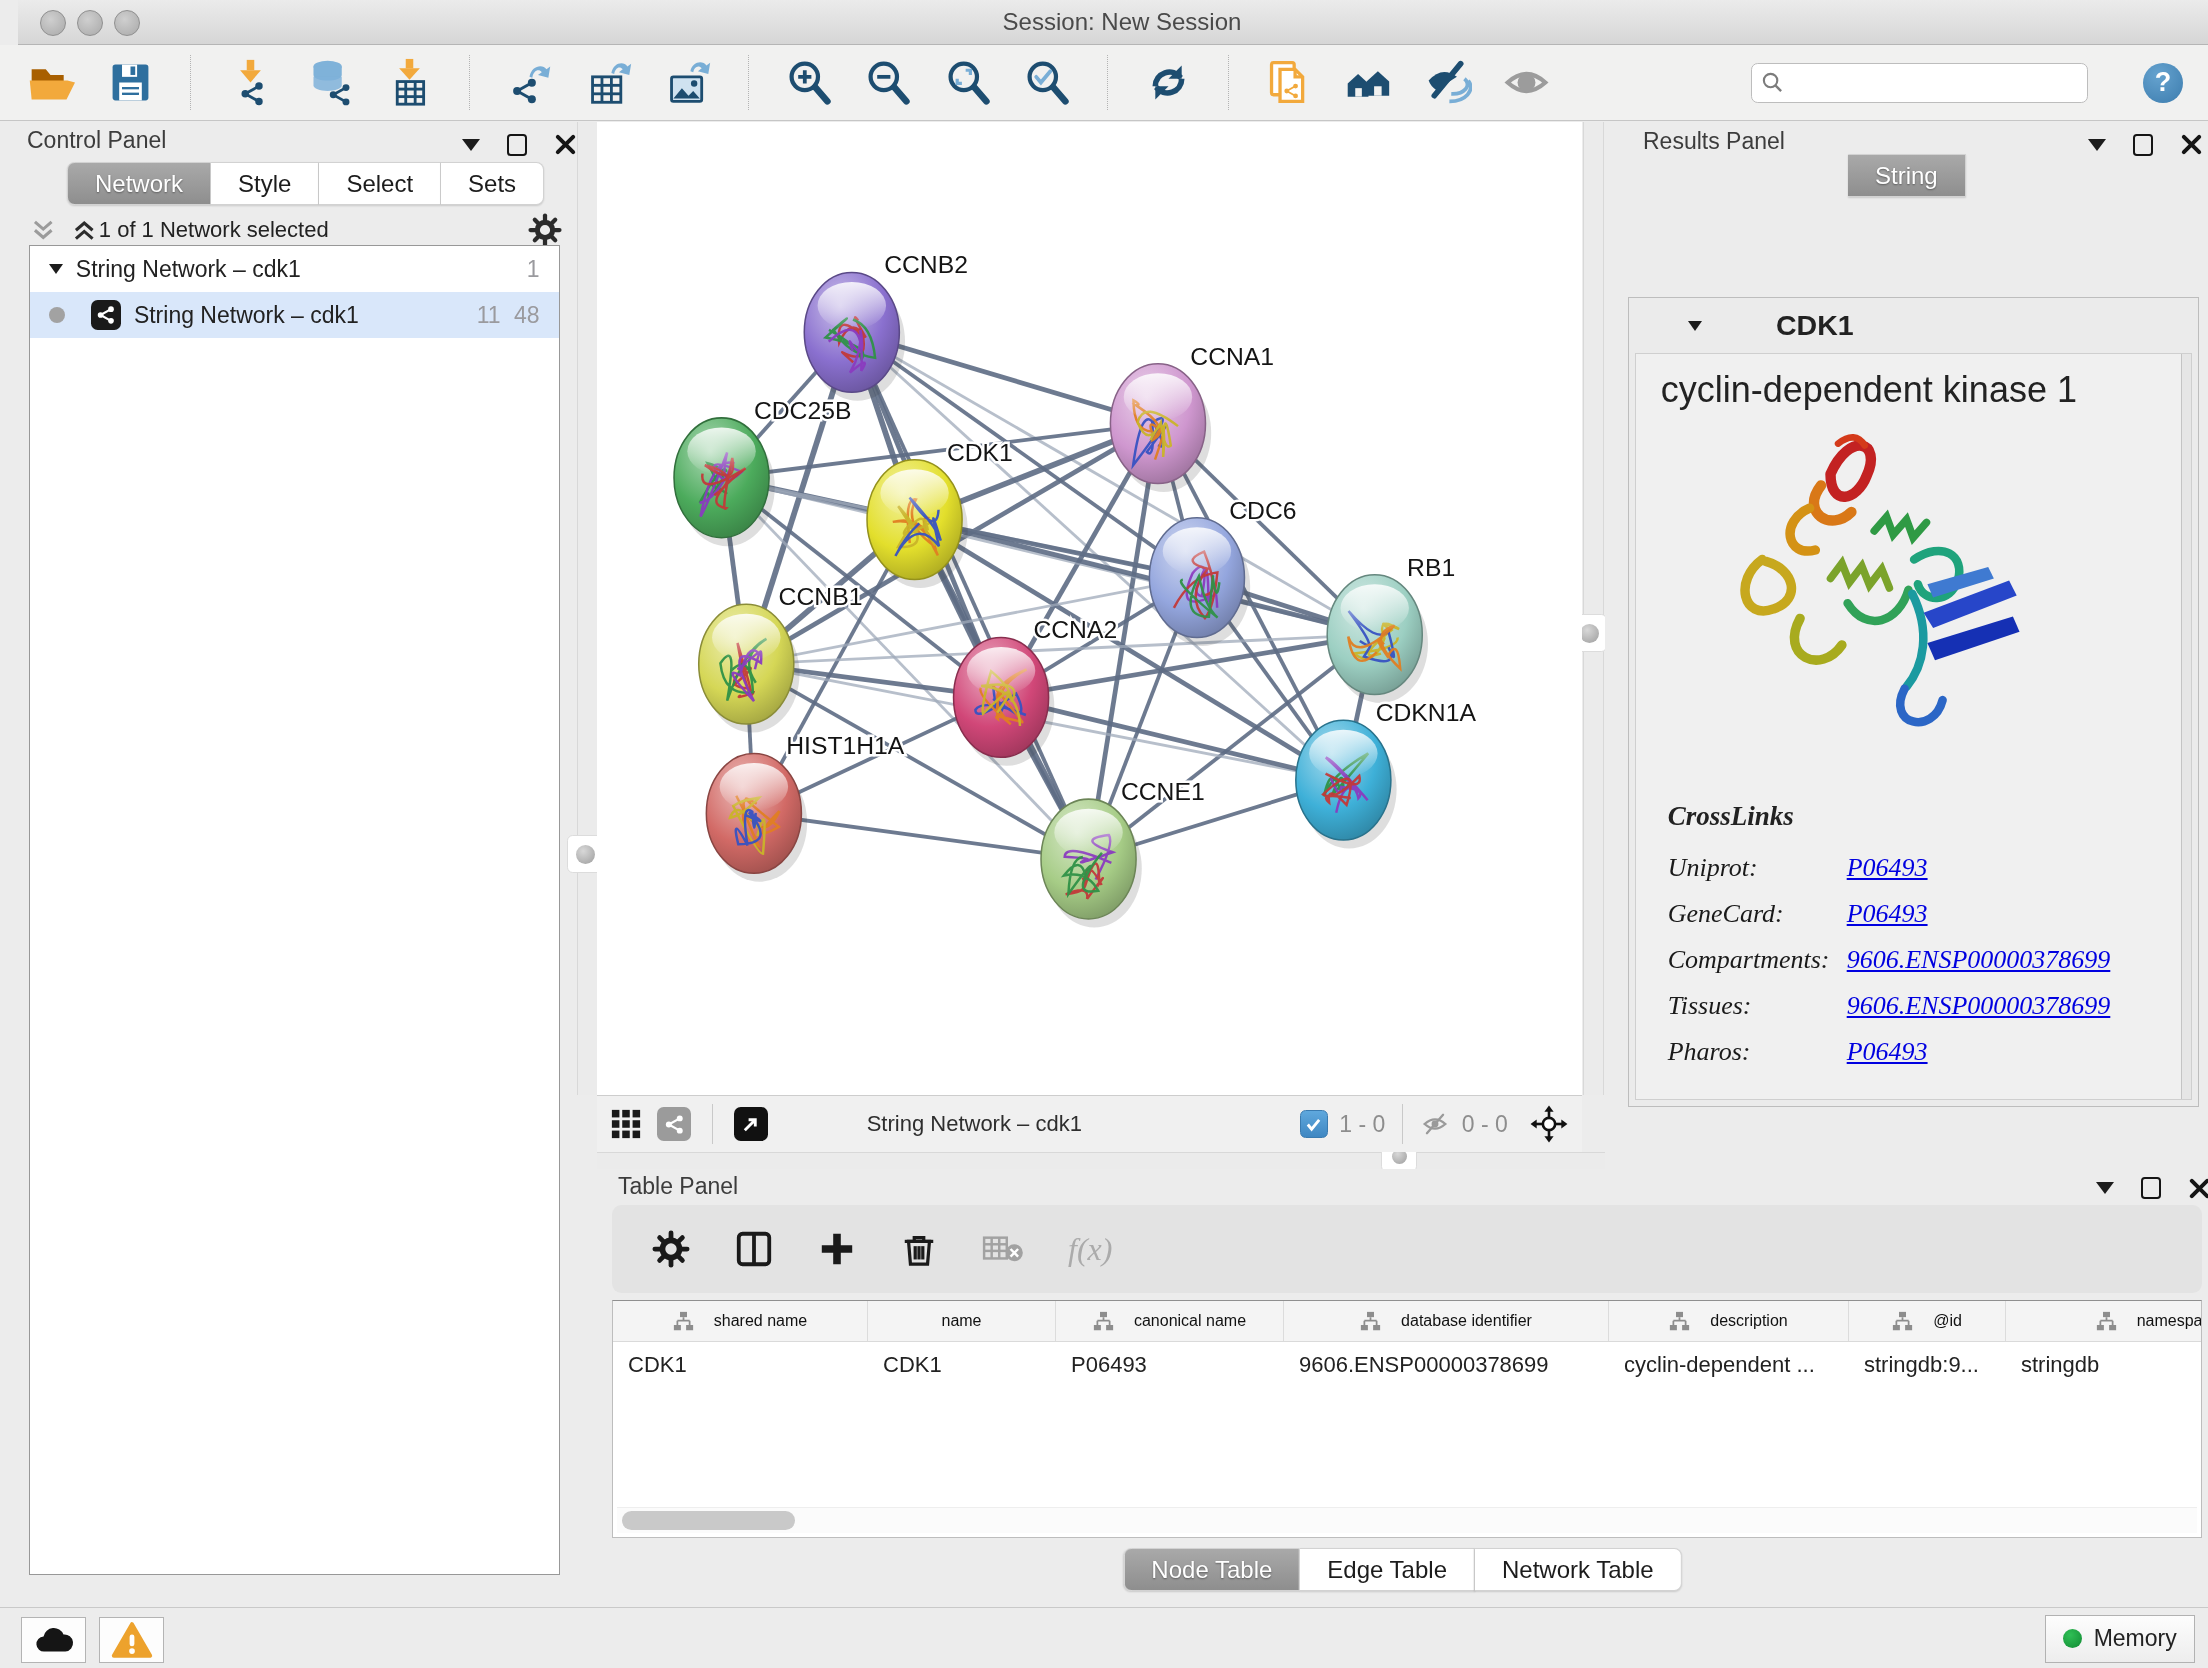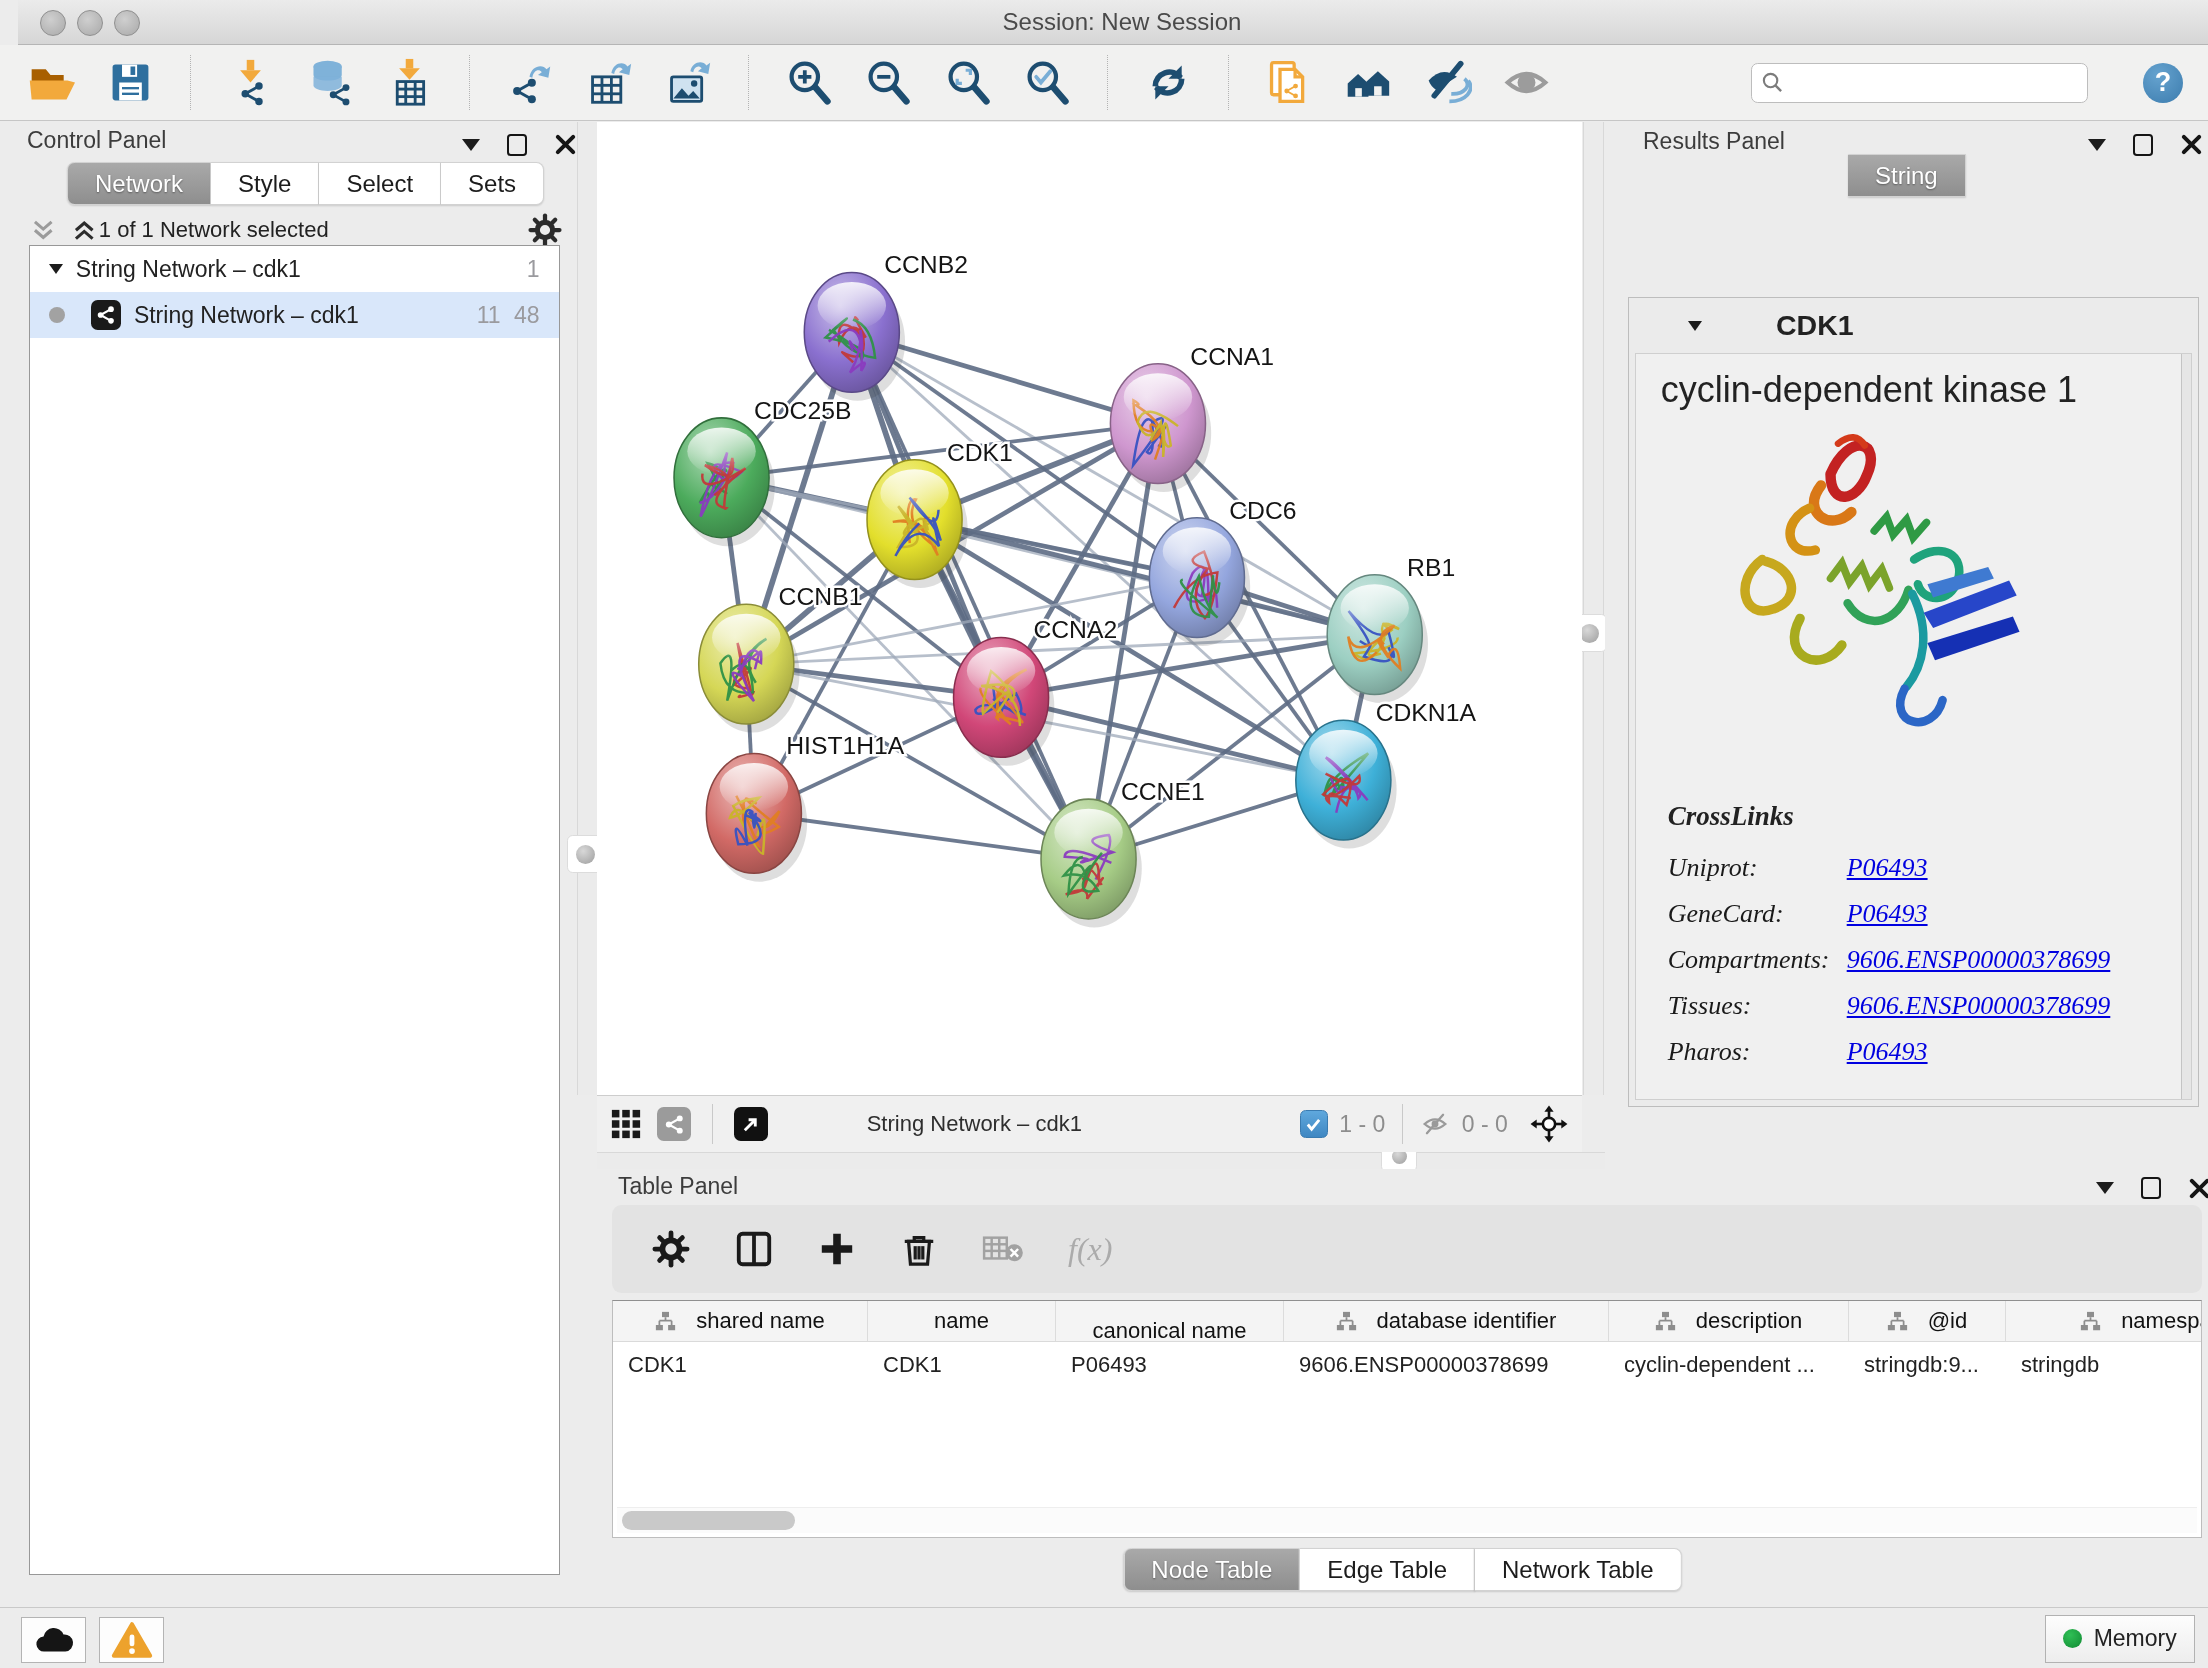--- a/index.html
+++ b/index.html
@@ -70,21 +70,21 @@
   .xrow{display:flex;margin-bottom:16px;font-size:26px;}
   .xlab{width:179px;color:#1a1a1a;}
   .xval{color:#0000e0;text-decoration:underline;}
   
   .tablepanel{position:absolute;left:597px;top:1169px;width:1611px;height:438px;background:#ececec;}
   .ttoolbar{position:absolute;left:15px;top:36px;width:1590px;height:88px;background:#e3e3e3;
     border-radius:9.5px;display:flex;align-items:center;gap:44px;padding-left:40px;box-sizing:border-box;}
   .dtable{position:absolute;left:15px;top:131px;width:1590px;height:238px;background:#fff;
     border:1px solid #bdbdbd;border-top:1.9px solid #8f8f8f;box-sizing:border-box;overflow:hidden;}
   .thead{display:flex;height:40px;background:#f4f4f4;border-bottom:1.9px solid #dadada;}
-  .th{display:flex;align-items:center;justify-content:center;gap:20px;font-size:22px;color:#111;
+  .th{display:flex;align-items:center;justify-content:center;gap:20px;font-size:16px;color:#111;
     border-right:1px solid #dcdcdc;box-sizing:border-box;flex:0 0 auto;}
   .trowdata{display:flex;}
   .td{font-size:22px;padding:9.5px 0 0 15px;box-sizing:border-box;flex:0 0 auto;white-space:nowrap;overflow:hidden;}
   .hscroll{position:absolute;left:3.8px;bottom:3.8px;right:3.8px;height:25px;background:#fbfbfb;border-top:1px solid #eee;}
   .hthumb{position:absolute;left:5.7px;top:2.9px;width:173px;height:19px;background:#c9c9c9;border-radius:9.5px;}
   
   .statusbar{position:absolute;left:0;top:1607px;width:2208px;height:61px;background:#ececec;
     border-top:1px solid #c9c9c9;}
   .sbtn{position:absolute;top:8.6px;width:63px;height:44px;background:#fdfdfd;border:1.9px solid #b4b4b4;
     display:flex;align-items:center;justify-content:center;}
@@ -749,21 +749,21 @@
     <div class="thead" id="thead">
         <div class="th" style="width: 255px;">
           <svg width="21" height="21" viewBox="0 0 22 22">
             <use href="#ic-tree" width="22" height="22"></use>
           </svg>
           <span>shared name</span>
         </div>
         <div class="th" style="width: 188px;">
           <span>name</span>
         </div>
-        <div class="th" style="width: 228px; flex-direction: column;">
+        <div class="th" style="width: 228px;">
           <svg width="21" height="21" viewBox="0 0 22 22">
             <use href="#ic-tree" width="22" height="22"></use>
           </svg>
           <span>canonical name</span>
         </div>
         <div class="th" style="width: 325px;">
           <svg width="21" height="21" viewBox="0 0 22 22">
             <use href="#ic-tree" width="22" height="22"></use>
           </svg>
           <span>database identifier</span>

